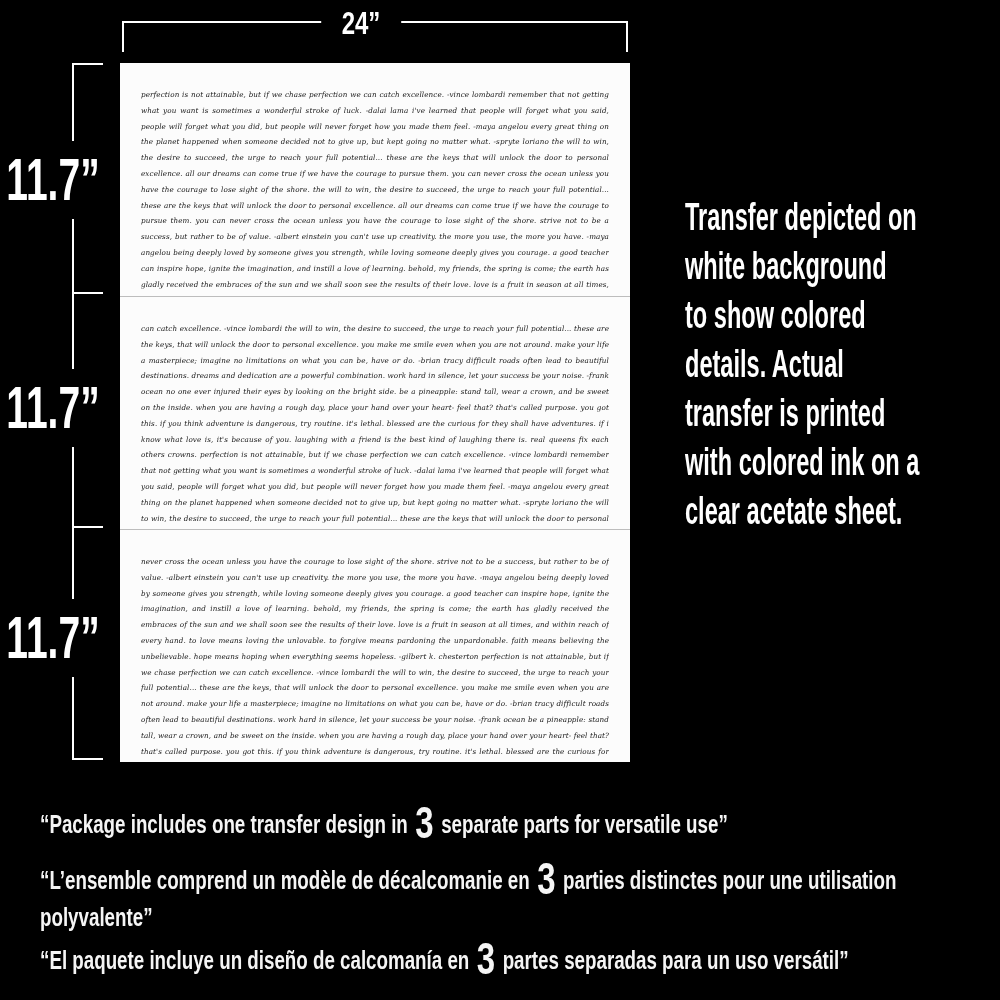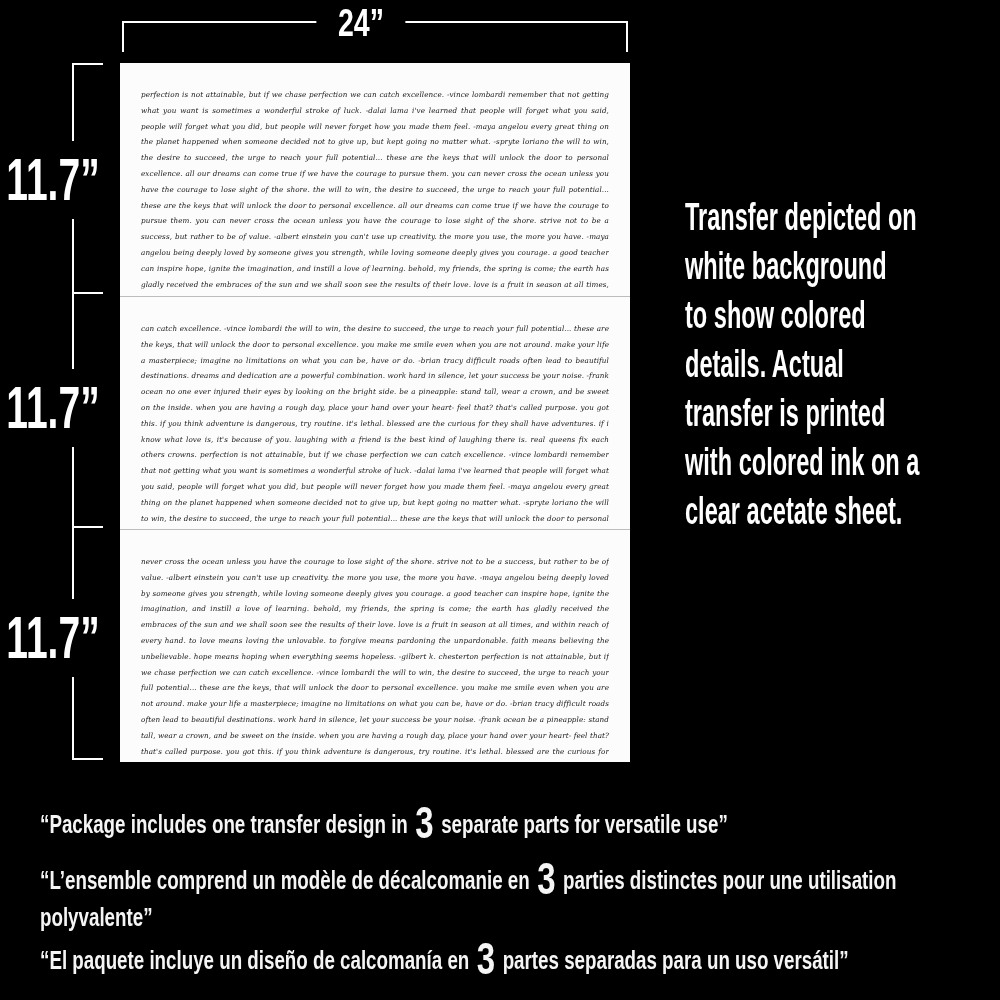--- a/index.html
+++ b/index.html
@@ -7,21 +7,21 @@
          font-family:"Liberation Sans",sans-serif;color:#fff;}
 
   
   .h-line{position:absolute;background:#fff;height:2px;}
   .v-line{position:absolute;background:#fff;width:2px;}
   .tick{position:absolute;background:#fff;}
   .dim-label{position:absolute;background:#000;color:#fff;white-space:nowrap;
              transform:translate(-50%,-50%);text-align:center;
              font-weight:bold;font-family:"Liberation Sans",sans-serif;}
   .dim-label .cond{display:inline-block;transform-origin:center;}
-  #top-dim-label{left:361px;top:23px;font-size:38px;line-height:1;padding:4px 14px;}
+  #top-dim-label{left:361px;top:23px;font-size:32px;line-height:1;padding:4px 14px;}
   #top-dim-label .cond{transform:scaleX(0.75);}
   .side-dim-label{left:53px;font-size:60px;line-height:1;padding:9px 2px;}
   .side-dim-label .cond{transform:scaleX(0.65);}
 
   
   #sheet{position:absolute;left:120px;top:63px;width:510px;height:699px;background:#fcfcfc;}
   .panel{position:absolute;left:0;width:510px;height:233px;overflow:hidden;}
   .divider{position:absolute;left:0;width:510px;height:1px;background:#bdbdbd;}
   .script{margin:24px 21px 0;height:206px;overflow:hidden;text-align:justify;
           font-family:"DejaVu Serif",serif;font-style:italic;

